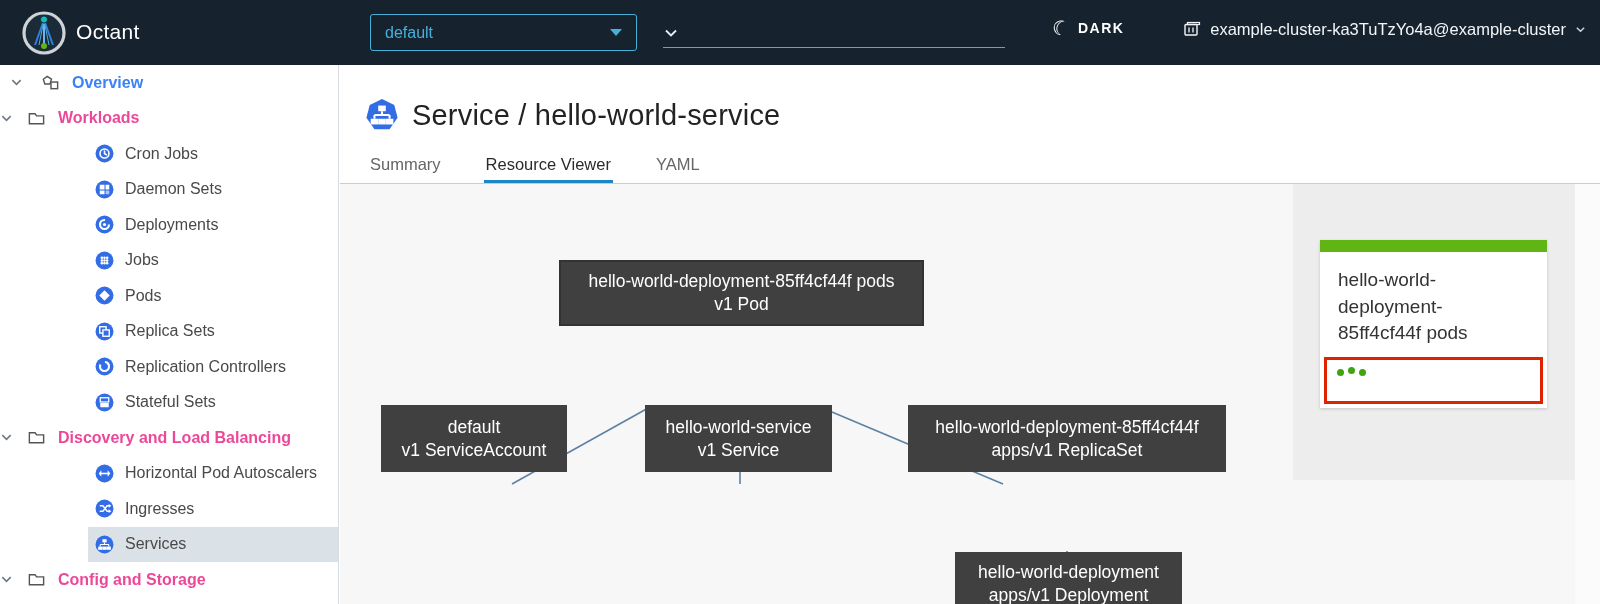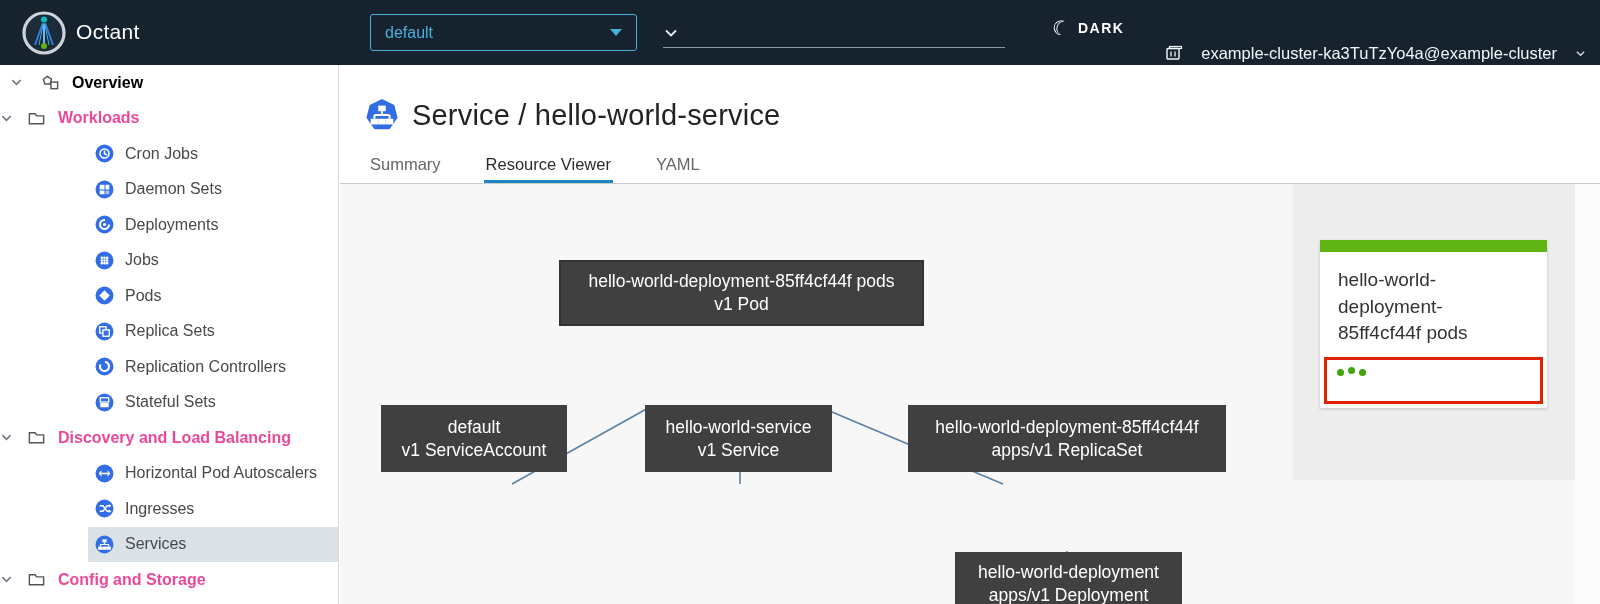--- a/index.html
+++ b/index.html
@@ -20,30 +20,30 @@
                  border-bottom:1px solid #8b98a1; display:flex; align-items:center; }
   .filter-input { flex:1; background:transparent; border:none; outline:none;
                   color:#e8eef2; font-size:16px; font-family:inherit; }
   .filter-input::placeholder { color:#b6c2cb; opacity:1; }
   .filter-chevron { width:16px; height:16px; }
   .dark-toggle { position:absolute; left:1052px; top:18px; display:flex; align-items:center;
                  gap:8px; cursor:pointer; }
   .moon-icon { font-size:20px; color:#fff; line-height:1; transform:rotate(15deg); }
   .dark-label { font-size:14px; font-weight:bold; letter-spacing:1.5px; color:#fff; }
   .context-wrap { position:absolute; right:14px; top:20px; display:flex; align-items:center;
-                  gap:18px; cursor:pointer;margin-top:24px; }
+                  gap:9px; cursor:pointer; }
   .context-label { font-size:16.5px; color:#f2f5f7; }
   .ctx-chevron { width:11px; height:11px; opacity:.85; }
 
   
   .sidebar { position:absolute; left:0; top:65px; width:339px; height:539px;
              background:#fff; border-right:1px solid #d7dce0; overflow:hidden; }
   .srow { height:35.5px; display:flex; align-items:center; font-size:16px; color:#494949;
           cursor:pointer; white-space:nowrap; }
-  .srow.root  { padding-left:10px; font-weight:bold; color:#000000; }
+  .srow.root  { padding-left:10px; font-weight:bold; color:#3b82f6; }
   .srow.group { font-weight:bold; color:#ec4899; }
   .srow.leaf  { margin-left:88px; padding-left:7px; }
   .srow.selected { background:#dae2e8; }
   .chev { width:13px; height:13px; flex:0 0 13px; }
   .root .chev { margin-right:18px; }
   .group .chev { margin-right:14px; }
   .nav-glyph { width:19px; height:19px; flex:0 0 19px; margin-right:11px; }
   .root .nav-glyph, .group .nav-glyph { margin-right:12px; }
 
   

